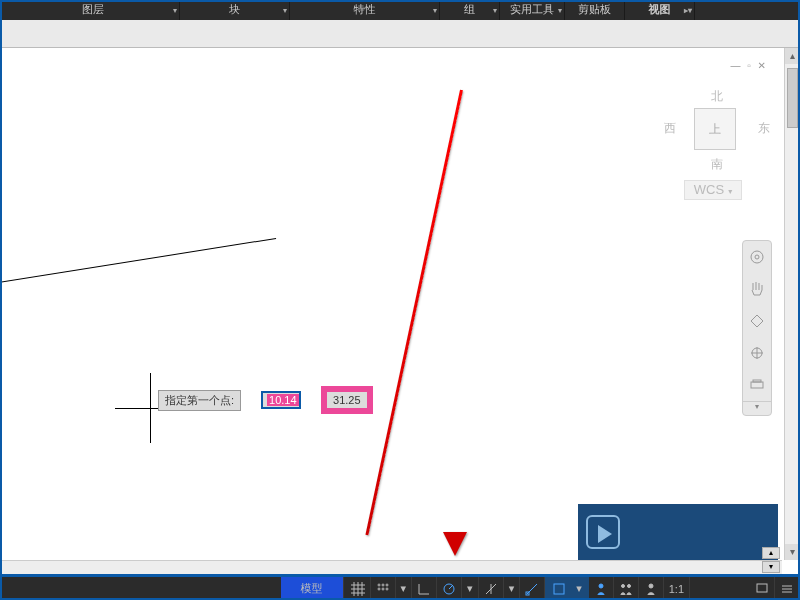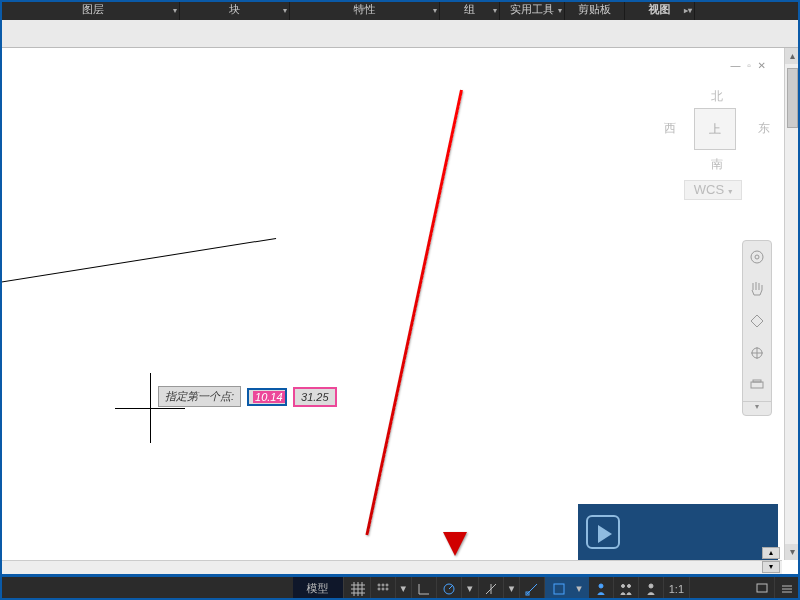--- a/index.html
+++ b/index.html
@@ -48,37 +48,37 @@
   .hscroll .down { position: absolute; right: 2px; top: 0; width: 18px; height: 12px; background: #ddd; border: 1px solid #aaa; font-size: 8px; text-align: center; }
 
   
   .line { position: absolute; top: 240px; left: -40px; width: 320px; height: 1px; background: #000; transform: rotate(-9deg); transform-origin: left center; }
 
   
   .cross-h { position: absolute; top: 360px; left: 115px; width: 70px; height: 1px; background: #000; }
   .cross-v { position: absolute; top: 325px; left: 150px; width: 1px; height: 70px; background: #000; }
 
   
-  .dynprompt { position: absolute; top: 386px; left: 158px; display: flex; gap: 6px; align-items: center; font-style: italic; }
+  .dynprompt { position: absolute; top: 386px; left: 158px; display: flex; gap: 20px; align-items: center; }
   .dyn-label { background: #dcdcdc; border: 1px solid #999; padding: 2px 6px; font-size: 11px; color: #333; }
   .dyn-input { background: #dcdcdc; border: 2px solid #0a5aa8; padding: 1px 4px; font-size: 11px; color: #fff; width: 40px; text-align: center; }
   .dyn-input span { background: #ec4899; padding: 0 2px; }
-  .dyn-val { background: #dcdcdc; border: 2px solid #ec4899; padding: 2px 6px; font-size: 11px; color: #333; }
+  .dyn-val { background: #dcdcdc; border: 6px solid #ec4899; padding: 2px 6px; font-size: 11px; color: #333; }
 
   
   .arrow-line { position: absolute; top: 90px; left: 460px; width: 3px; height: 455px; background: linear-gradient(to bottom, #ff0000, #cc0000); transform: rotate(12deg); transform-origin: top center; box-shadow: 1px 1px 2px rgba(0,0,0,0.3); }
   .arrow-head { position: absolute; top: 532px; left: 443px; width: 0; height: 0; border-left: 12px solid transparent; border-right: 12px solid transparent; border-top: 24px solid #d00000; filter: drop-shadow(1px 1px 1px rgba(0,0,0,0.4)); }
 
   
   .status { position: absolute; bottom: 0; left: 0; right: 0; height: 26px; background: #2b2b2b; display: flex; align-items: center; color: #ccc; font-size: 11px; border-top: 3px solid #0a5aa8; }
   .status .sp { flex: 1; }
   .s-btn { padding: 0 5px; height: 24px; display: flex; align-items: center; justify-content: center; color: #bbb; border-right: 1px solid #3a3a3a; font-size: 11px; }
   .s-btn.active { color: #4aa3ff; }
   .s-btn svg { width: 14px; height: 14px; }
-  .model-btn { background: #0f172a; padding: 0 14px; margin-right: 2px; }
+  .model-btn { background: #1d4ed8; padding: 0 20px; margin-right: 2px; }
   .s-group-cursor { background: #1b4a7a; display: flex; align-items: center; height: 24px; padding: 0 2px; }
 
   
   .watermark { position: absolute; bottom: 40px; right: 22px; width: 200px; height: 56px; background: #1b4a7a; display: flex; align-items: center; padding: 0 8px; }
   .wm-icon { width: 34px; height: 34px; border: 2px solid #8fbbe0; border-radius: 6px; position: relative; margin-right: 8px; }
   .wm-icon::before { content: ""; position: absolute; left: 10px; top: 8px; width: 0; height: 0; border-top: 9px solid transparent; border-bottom: 9px solid transparent; border-left: 14px solid #8fbbe0; }
   .wm-text { color: #fff; line-height: 1.2; }
   .wm-text .t1 { font-size: 16px; font-weight: bold; letter-spacing: 2px; }
   .wm-text .t2 { font-size: 10px; letter-spacing: 1px; color: #cfe3f2; }
   .wm-text .t2 b { color: #ff7a00; }

